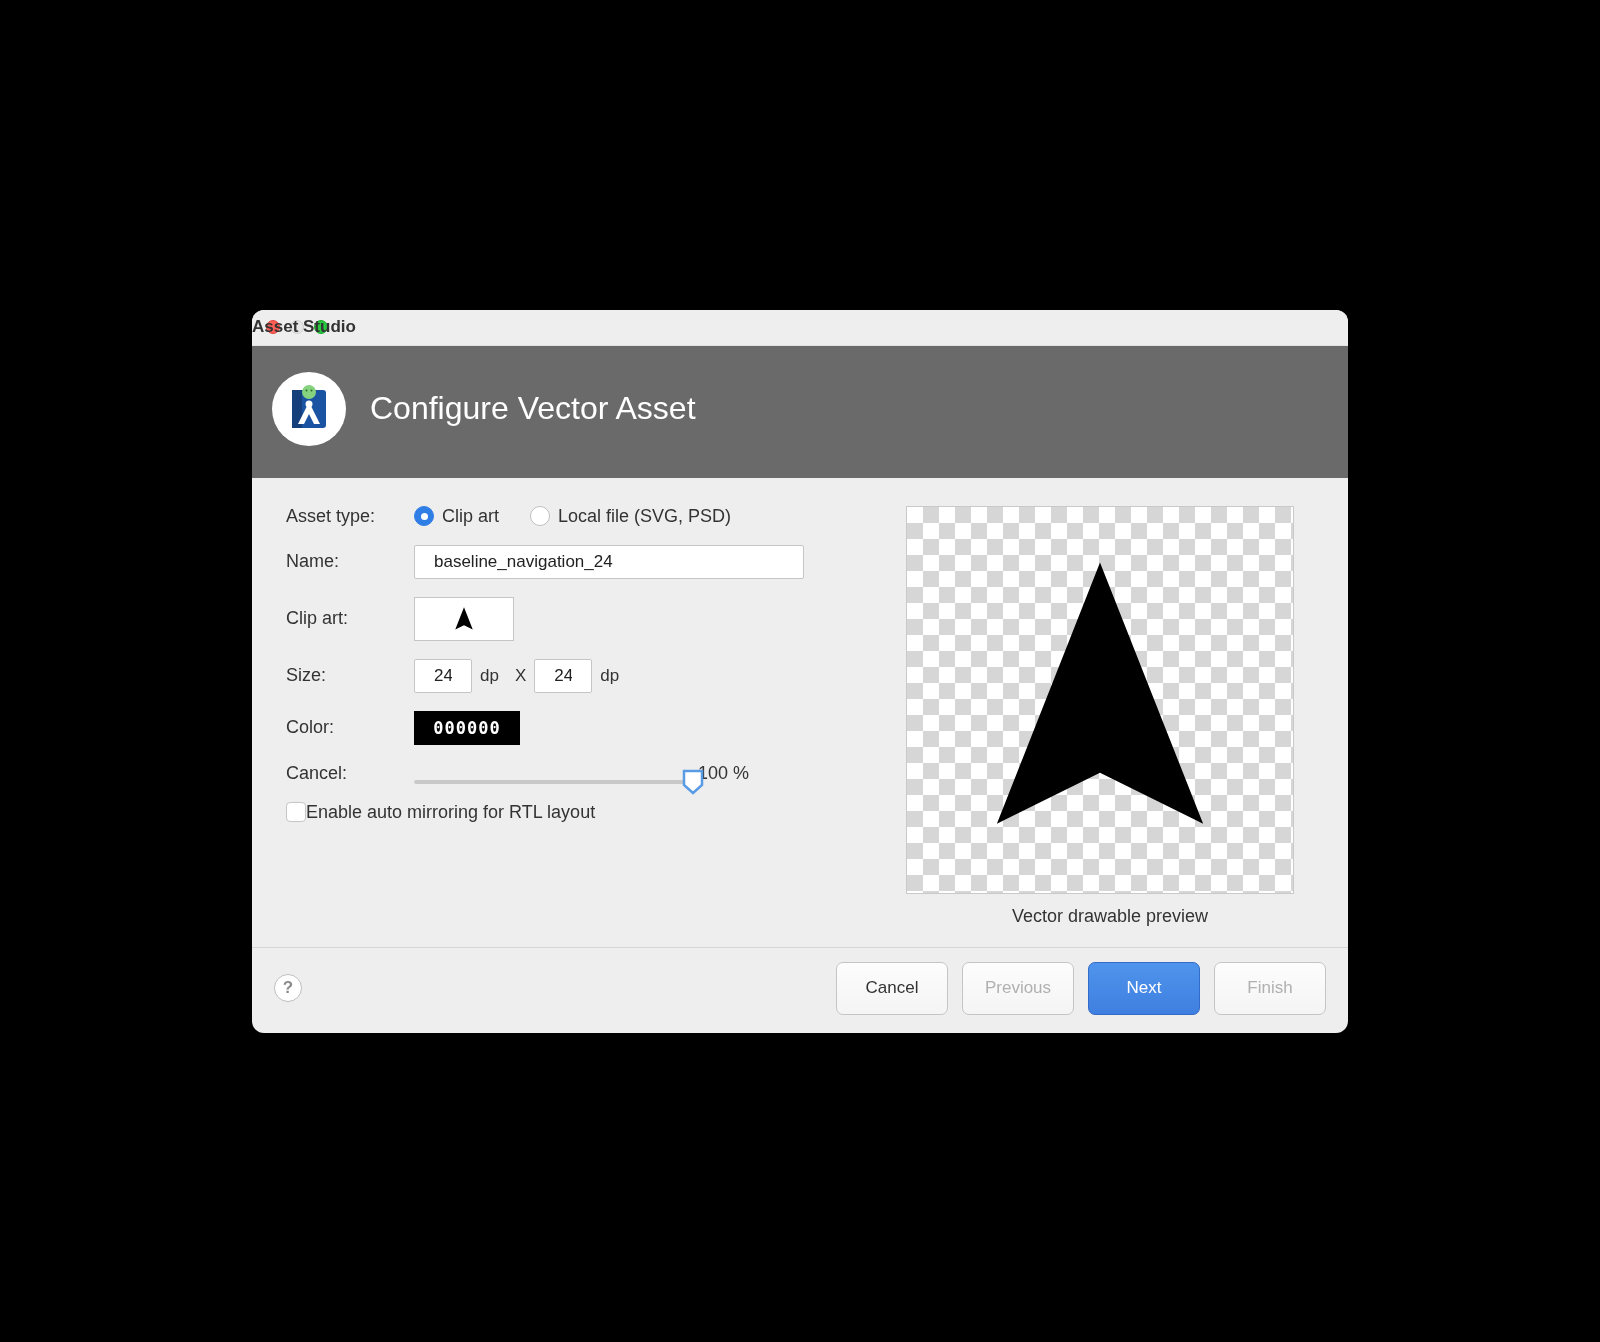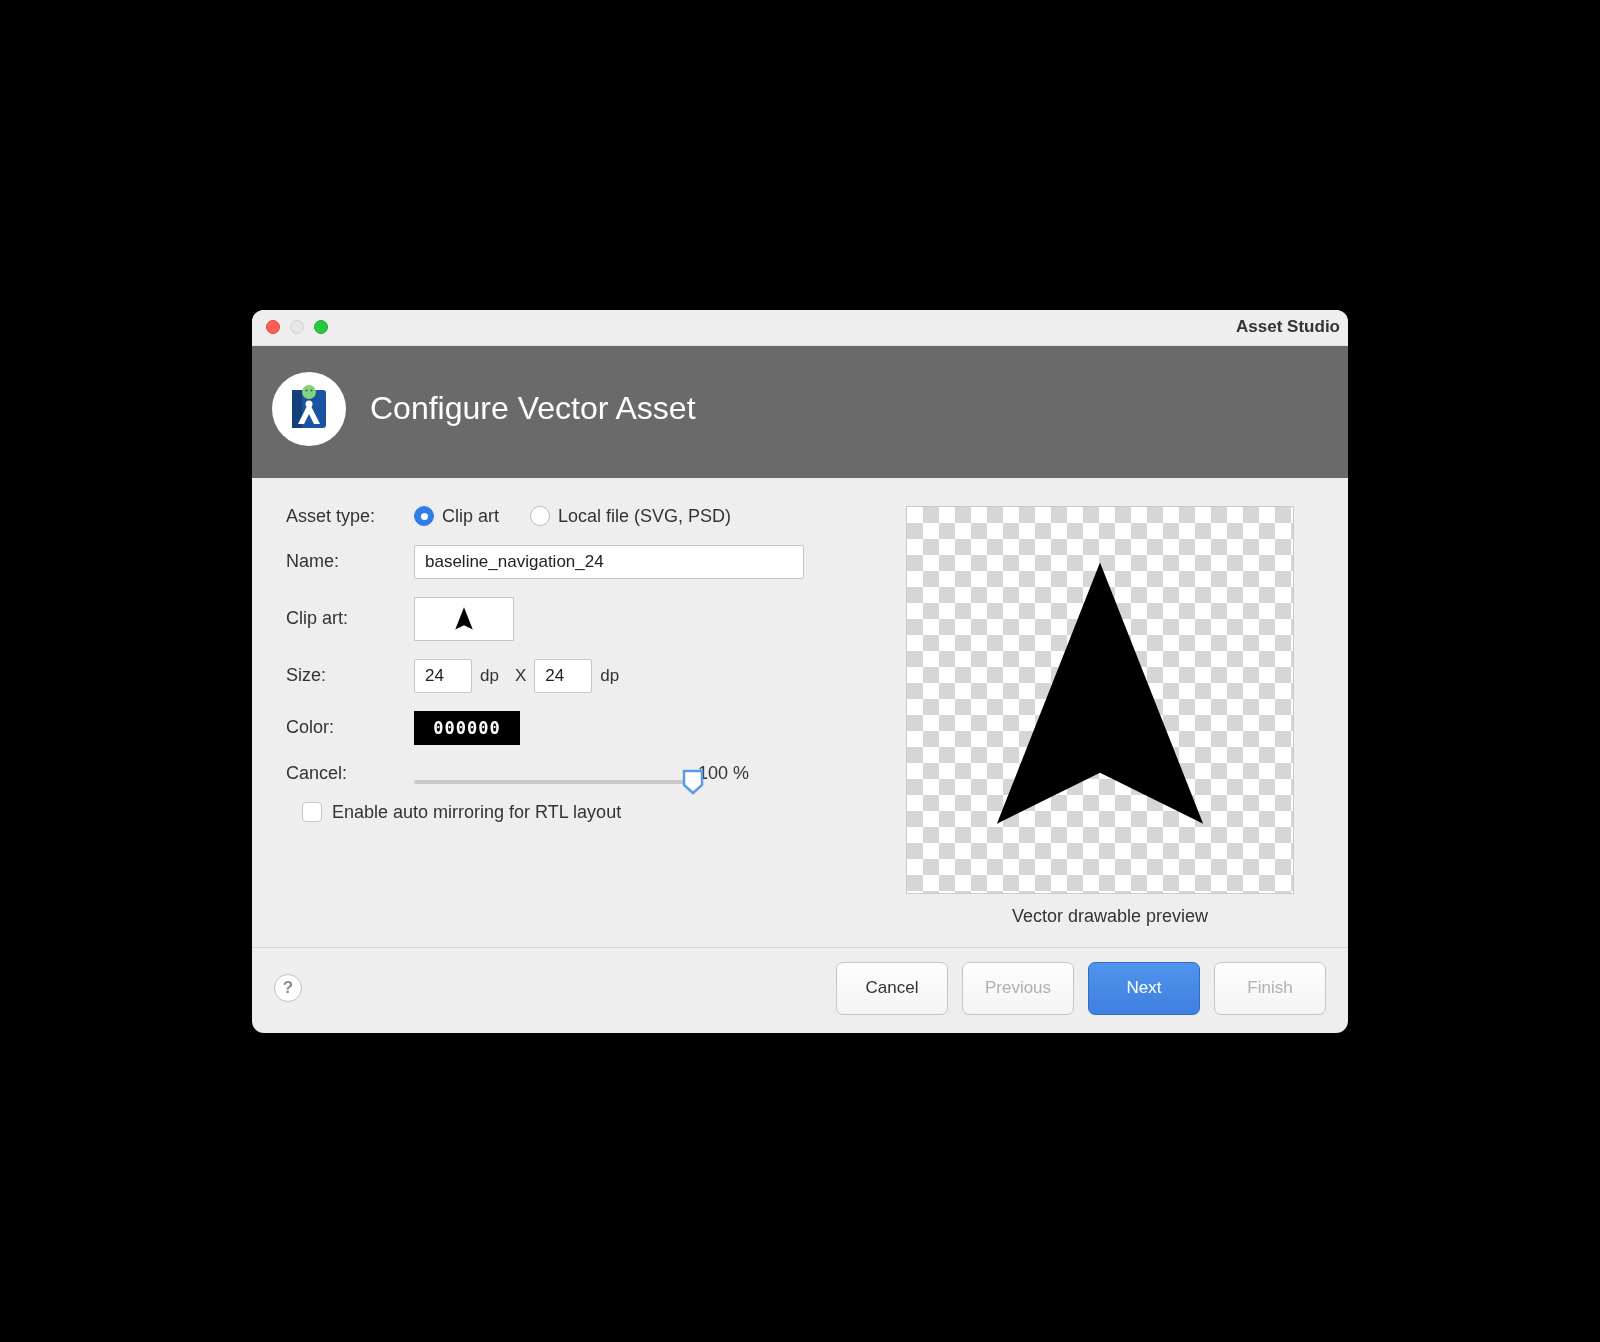--- a/index.html
+++ b/index.html
@@ -29,21 +29,21 @@
     padding: 0 14px;
     position: relative;
     border-bottom: 1px solid #e2e2e2;
   }
   .traffic-lights { display: flex; gap: 10px; }
   .tl { width: 14px; height: 14px; border-radius: 50%; }
   .tl.red { background: #ff5f57; border: 0.5px solid #e0443e; }
   .tl.yellow { background: #e6e6e6; border: 0.5px solid #d0d0d0; }
   .tl.green { background: #28c840; border: 0.5px solid #1aab29; }
   .window-title {
-    position: absolute; left: 0; right: 8px; text-align: right;
+    position: absolute; left: 0; right: 8px; text-align: left;
     font-size: 17px; font-weight: 600; color: #333;
     pointer-events: none;
   }
   .header {
     background: #6a6a6a;
     display: flex;
     align-items: center;
     gap: 24px;
     padding: 26px 30px 32px 20px;
   }
@@ -82,21 +82,21 @@
     background: #fff;
   }
   .radio.selected .circ {
     border-color: #2f7ee6; background: #2f7ee6;
   }
   .radio.selected .circ::after {
     content: ""; width: 7px; height: 7px; background: #fff; border-radius: 50%;
   }
   input[type=text].field {
     border: 1px solid #c5c5c5; background: #fff;
-    font-size: 17px; padding: 6px 10px; border-radius: 2px;
+    font-size: 17px; padding: 6px 19px; border-radius: 2px;
     color: #222;
   }
   .name-field { width: 390px; }
   .clipart-btn {
     width: 100px; height: 44px; border: 1px solid #c5c5c5; background: #fff;
     display: flex; align-items: center; justify-content: center; cursor: pointer;
   }
   .size-box { width: 58px; text-align: left; }
   .size-label { margin: 0 8px; font-size: 17px; }
   .color-swatch {
@@ -110,21 +110,21 @@
   }
   .slider-track {
     position: relative; height: 4px; flex: 1; max-width: 280px;
     background: #c9c9c9; border-radius: 2px; cursor: pointer;
   }
   .slider-thumb {
     position: absolute; right: -10px; top: 50%; transform: translateY(-50%);
     width: 22px; height: 26px; pointer-events: none;
   }
   .opacity-val { font-size: 18px; min-width: 56px; }
-  .checkbox-row { display: flex; align-items: center; gap: 10px; margin-top: 6px; margin-left: 16px; }
+  .checkbox-row { display: flex; align-items: center; margin-top: 6px; }
   .checkbox {
     width: 20px; height: 20px; border: 1.5px solid #c5c5c5; border-radius: 4px;
     background: #fff; cursor: pointer;
   }
   .preview-col { width: 408px; }
   .preview-box {
     width: 388px; height: 388px; border: 1px solid #c9c9c9;
     position: relative;
     background-image:
       linear-gradient(45deg, #d6d6d6 25%, transparent 25%),

